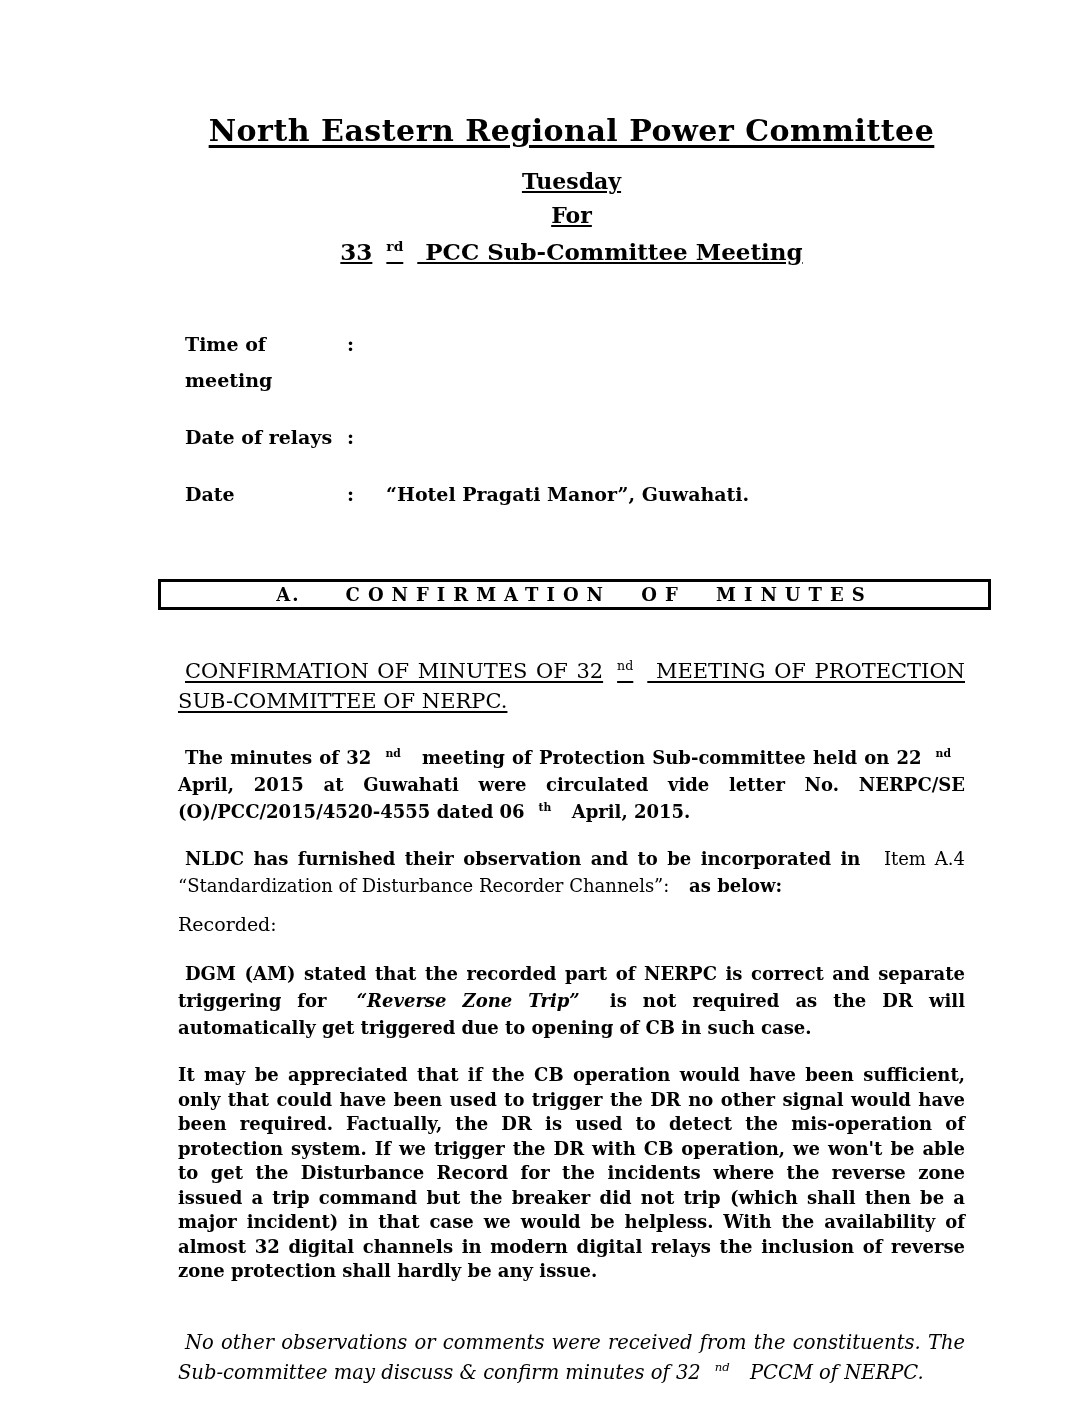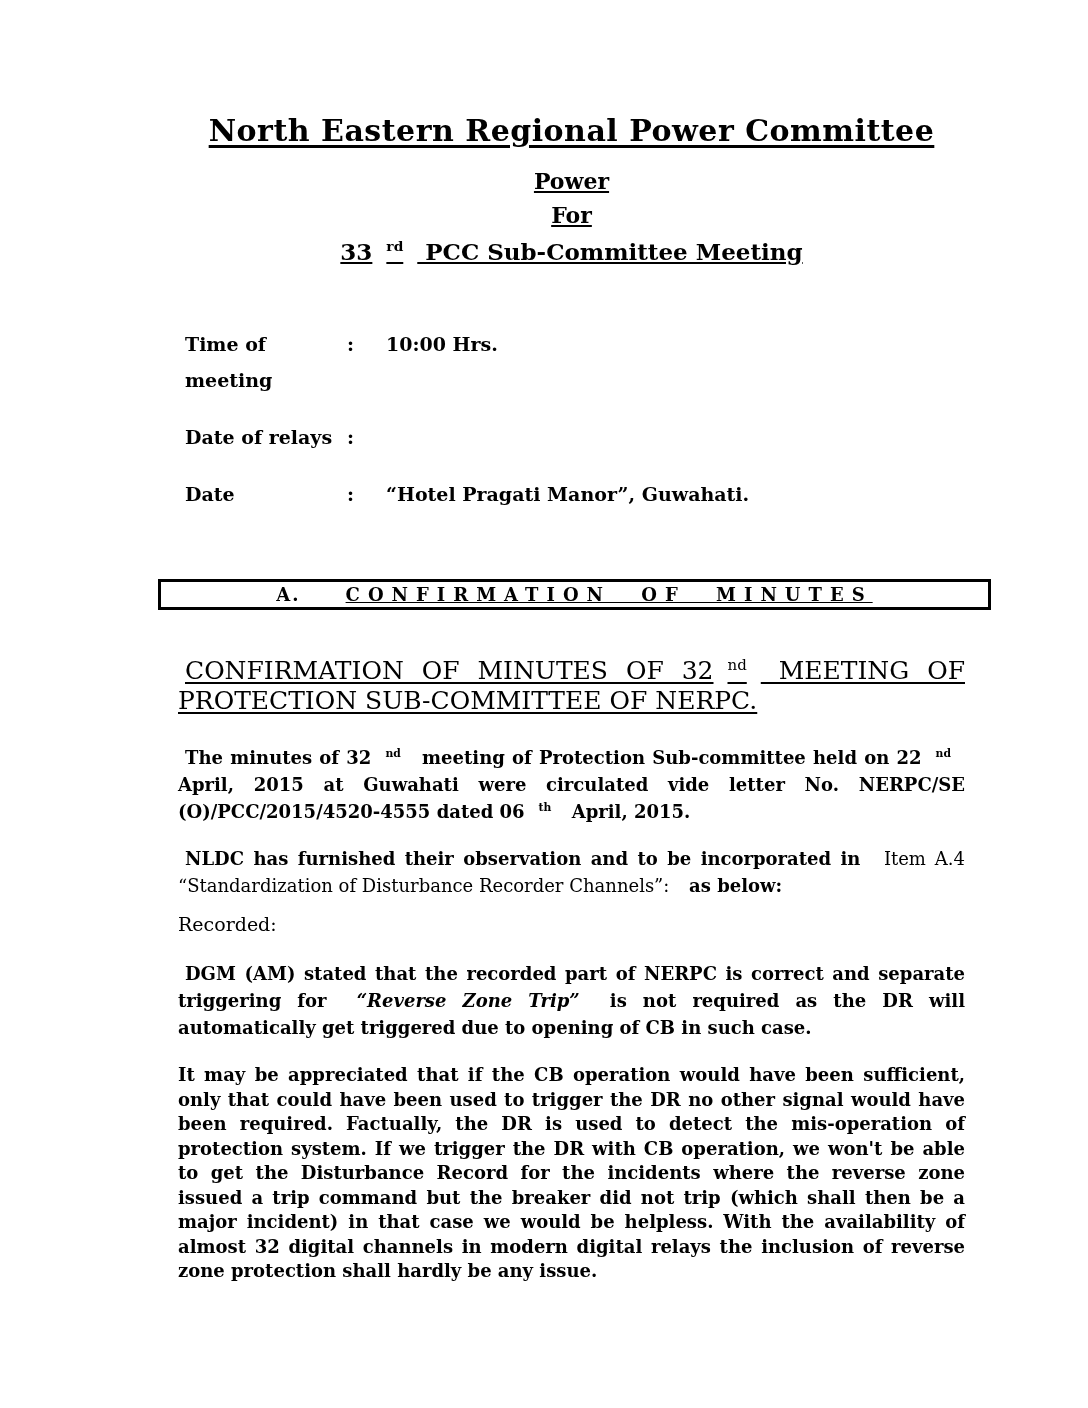--- a/index.html
+++ b/index.html
@@ -37,28 +37,28 @@
     width: 833px;
     height: 31px;
     border: 3px solid #000000;
     display: flex;
     align-items: center;
     justify-content: center;
     font-weight: bold;
     font-size: 18px;
   }
   .section-letter { letter-spacing: 2px; margin-right: 38px; }
-  .section-title { letter-spacing: 8px; word-spacing: 16px; text-decoration: underline; }
+  .section-title { letter-spacing: 8px; word-spacing: 16px; }
 
   .bodytext { font-size: 18px; }
   .just { text-align: justify; }
   .heading {
     margin-top: 46px;
     line-height: 30px;
-    font-size: 25px;
+    font-size: 21px;
     text-decoration: underline;
     text-underline-offset: 3px;
   }
   .p-minutes { margin-top: 28px; line-height: 27px; font-weight: bold; }
   .p-nldc { margin-top: 20px; line-height: 27px; }
   .p-label { margin-top: 12px; line-height: 27px; font-size: 19px; }
   .p-dgm { margin-top: 22px; line-height: 27px; }
   .p-appreciated { margin-top: 22px; line-height: 24.5px; font-weight: bold; }
   .p-closing { margin-top: 44px; line-height: 30px; font-size: 19.5px; font-style: italic; }
 
@@ -66,30 +66,29 @@
   .i { font-style: italic; font-weight: bold; }
   sup { font-size: 60%; line-height: 0; }
 </style>
 </head>
 <body>
 
 <div class="page">
 
   <div class="center">
     <div class="doc-title">North Eastern Regional Power Committee</div>
-    <div class="sub1">Power</div>
+    <div class="sub1">Tuesday</div>
     <div class="sub2">For</div>
     <div class="sub3"><span>33</span><sup>rd</sup><span> PCC Sub-Committee Meeting</span></div>
   </div>
 
   <div class="details">
     <div class="detail-row">
       <span class="detail-label">Time of meeting</span>
       <span class="detail-sep">:</span>
-      <span class="detail-value"><span>10:00 Hrs.</span></span>
     </div>
     <div class="detail-row">
       <span class="detail-label">Date of relays</span>
       <span class="detail-sep">:</span>
     </div>
     <div class="detail-row">
       <span class="detail-label">Date</span>
       <span class="detail-sep">:</span>
       <span class="detail-value"><span>“Hotel Pragati Manor”, Guwahati.</span></span>
     </div>
@@ -107,15 +106,16 @@
 
     <p class="p-nldc just"><span class="b">NLDC has furnished their observation and to be incorporated in </span><span>Item A.4 “Standardization of Disturbance Recorder Channels”: </span><span class="b">as below:</span></p>
 
     <p class="p-label">Recorded:</p>
 
     <p class="p-dgm just"><span class="b">DGM (AM) stated that the recorded part of NERPC is correct and separate triggering for </span><span class="i">“Reverse Zone Trip”</span><span class="b"> is not required as the DR will automatically get triggered due to opening of CB in such case.</span></p>
 
 
     <p class="p-appreciated just">It may be appreciated that if the CB operation would have been sufficient, only that could have been used to trigger the DR no other signal would have been required. Factually, the DR is used to detect the mis-operation of protection system. If we trigger the DR with CB operation, we won't be able to get the Disturbance Record for the incidents where the reverse zone issued a trip command but the breaker did not trip (which shall then be a major incident) in that case we would be helpless. With the availability of almost 32 digital channels in modern digital relays the inclusion of reverse zone protection shall hardly be any issue.</p>
 
+    <p class="p-closing just"><span>No other observations or comments were received from the constituents. The Sub-committee may discuss &amp; confirm minutes of 32</span><sup>nd</sup><span> PCCM of NERPC.</span></p>
   </div>
 
 </div>
 
 </body></html>

